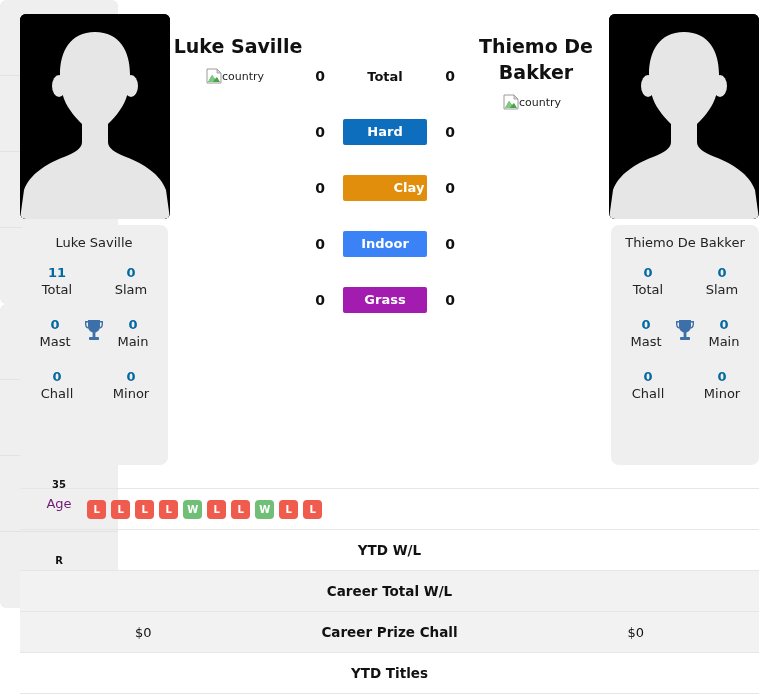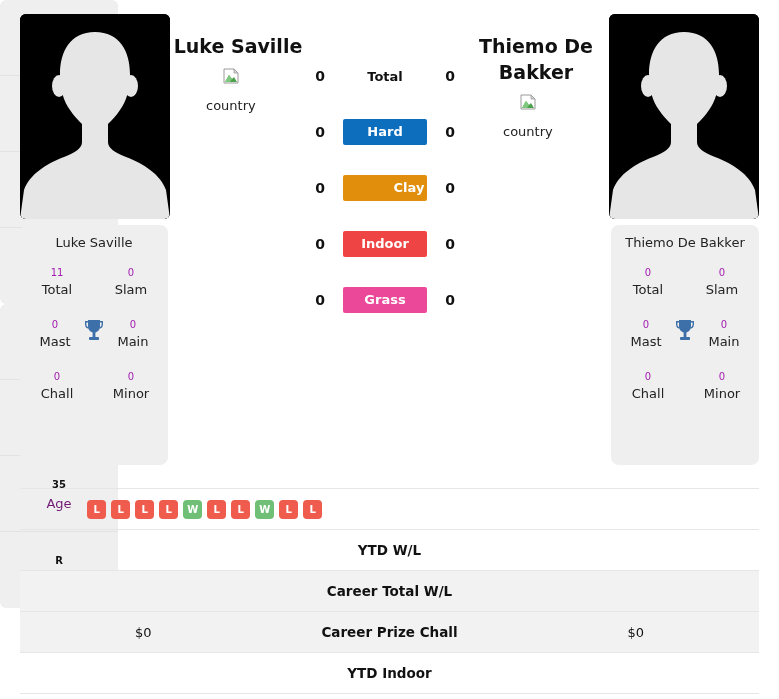--- a/index.html
+++ b/index.html
@@ -44,25 +44,24 @@
     color: #111;
   }
   .player-name.left  { left: 158px; top: 33px; }
   .player-name.right { left: 456px; top: 33px; }
 
   
   .country {
     position: absolute;
     display: flex;
     align-items: center;
-    gap: 14px;
-    font-size: 13px;
+    gap: 0;
+    font-size: 11px;
     color: #222;
     white-space: nowrap;
-    flex-direction: column;
   }
   .country.left  { left: 206px; top: 68px; }
   .country.right { left: 503px; top: 94px; }
   .broken-img { width: 16px; height: 16px; display: block; }
 
   
   .surface-col {
     position: absolute;
     left: 300px;
     top: 62px;
@@ -133,23 +132,23 @@
     align-items: flex-start;
     margin-bottom: 17px;
     padding: 0 4px;
   }
   .srow:last-child { margin-bottom: 0; }
   .scell {
     width: 54px;
     text-align: center;
   }
   .scell .v {
-    font-size: 10px;
-    font-weight: 400;
-    color: #a21caf;
+    font-size: 13px;
+    font-weight: 700;
+    color: #0369a1;
     line-height: 17px;
   }
   .scell .k {
     font-size: 13px;
     color: #222;
     line-height: 18px;
   }
   .trophy-wrap {
     width: 30px;
     display: flex;
@@ -301,27 +300,27 @@
     </div>
 
     <div class="surface-row">
       <span class="srow-val l">0</span>
       <span class="surface-badge" id="badge-clay" style="background: rgb(224, 142, 11); padding-left: 48px;">Clay</span>
       <span class="srow-val r">0</span>
     </div>
 
     <div class="surface-row">
       <span class="srow-val l">0</span>
-      <span class="surface-badge" id="badge-indoor" style="background: #ef4444;">Indoor</span>
+      <span class="surface-badge" id="badge-indoor" style="background: #3b82f6;">Indoor</span>
       <span class="srow-val r">0</span>
     </div>
 
     <div class="surface-row">
       <span class="srow-val l">0</span>
-      <span class="surface-badge" id="badge-grass" style="background: #ec4899;">Grass</span>
+      <span class="surface-badge" id="badge-grass" style="background: #a21caf;">Grass</span>
       <span class="srow-val r">0</span>
     </div>
 
   </div>
 
   <div class="card card-summary left">
     <div class="summary-name">Luke Saville</div>
     <div class="summary-grid">
       <div class="srow">
         <div class="scell">
@@ -485,17 +484,17 @@
   </div>
 
   <div class="trow shaded">
     <div class="tcell">$0</div>
     <div class="tcell center-label">Career Prize Chall</div>
     <div class="tcell">$0</div>
   </div>
 
   <div class="trow">
     <div class="tcell"></div>
-    <div class="tcell center-label">YTD Indoor</div>
+    <div class="tcell center-label">YTD Titles</div>
     <div class="tcell"></div>
   </div>
 
 </div>
 
 </body></html>

